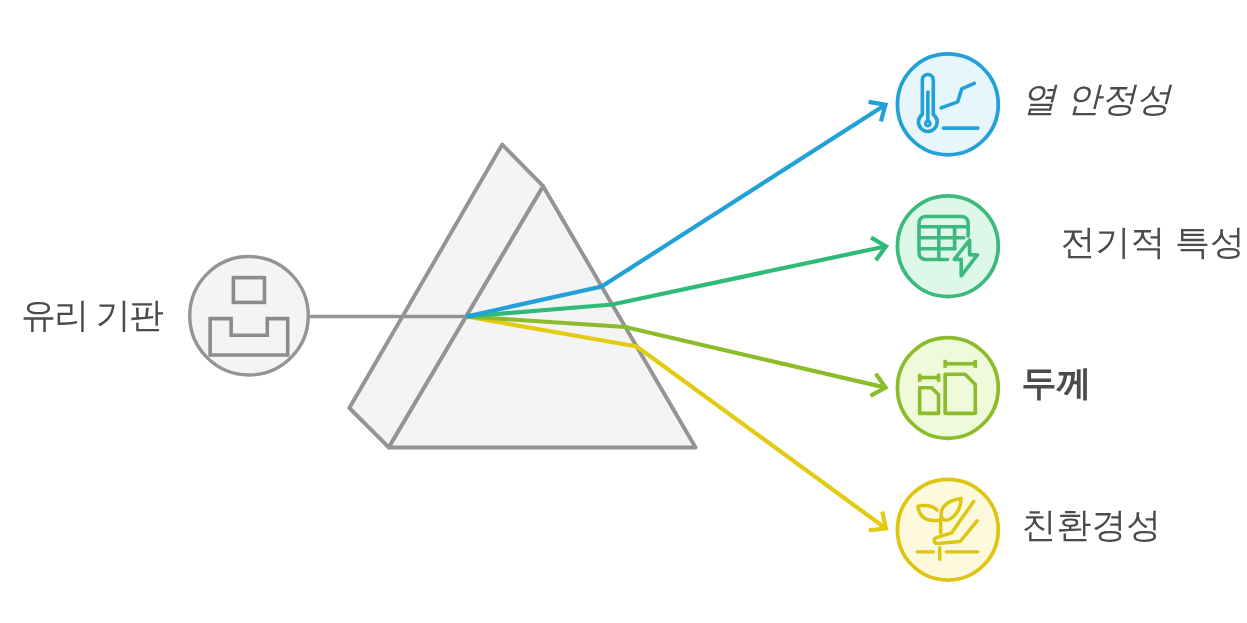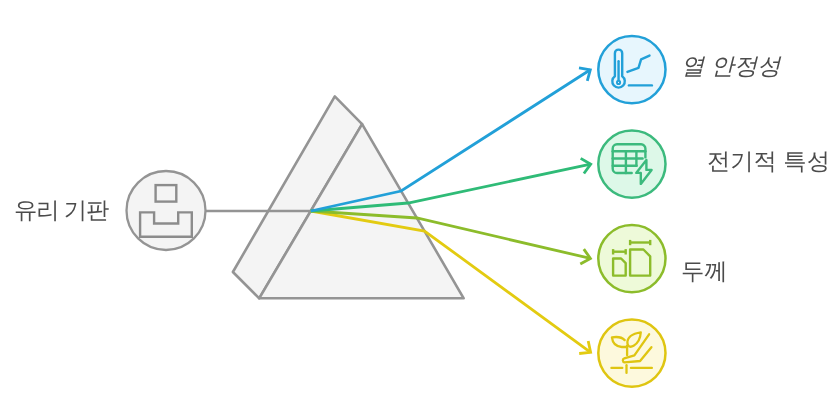--- a/index.html
+++ b/index.html
@@ -97,14 +97,15 @@
         <line x1="626.5" y1="365.2" x2="626.5" y2="372.9"></line>
       </g>
     </g>
 
   </svg>
 
   <div class="lbl src" style="left:14px;top:199px;">유리 기판</div>
 
   <div class="lbl" style="left:681px;top:55px;font-style:italic;">열 안정성</div>
   <div class="lbl" style="left:663px;top:150px;margin-left:44px;">전기적 특성</div>
-  <div class="lbl" style="left:681px;top:260px;">두께</div>
+  <div class="lbl" style="left:681px;top:244px;font-weight:bold;">두께</div>
+  <div class="lbl" style="left:681px;top:339px;">친환경성</div>
 </div>
 
 </body></html>

